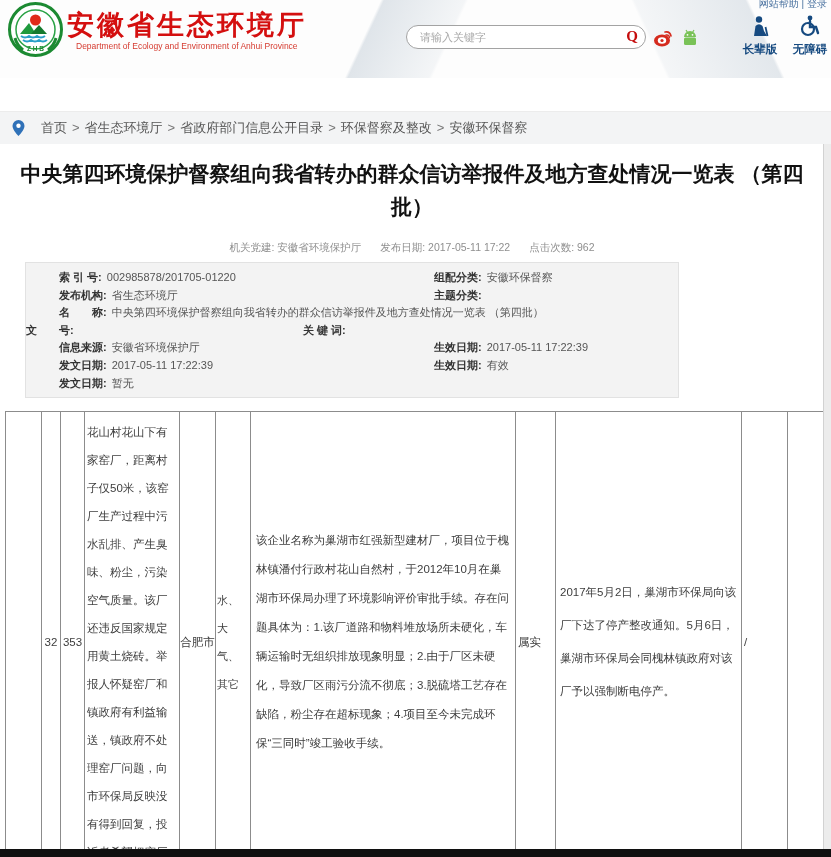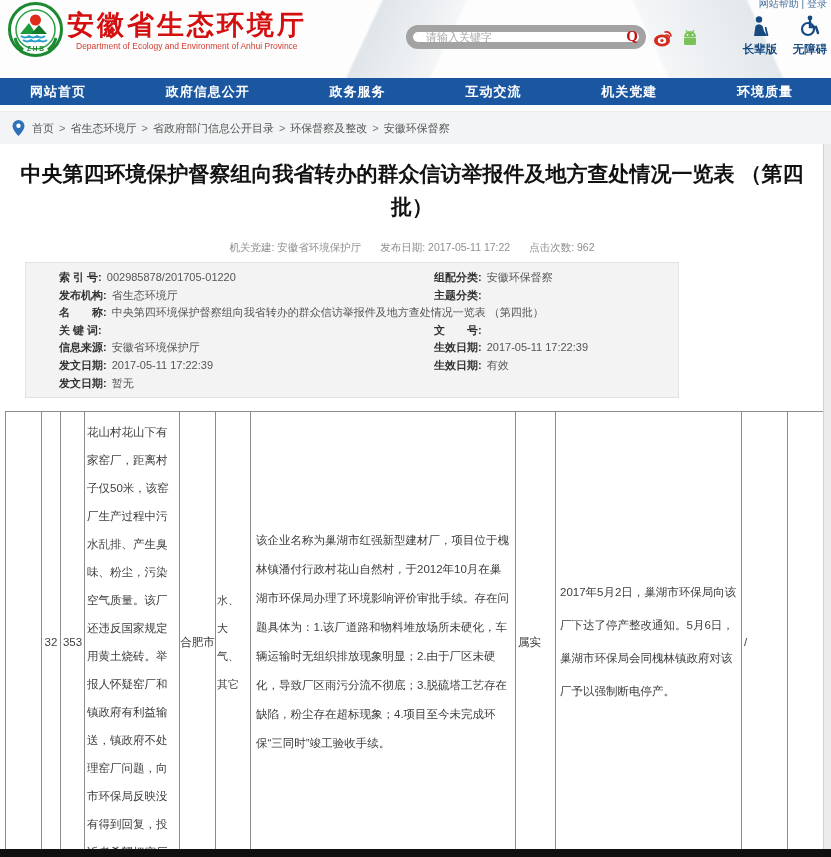--- a/index.html
+++ b/index.html
@@ -11,38 +11,38 @@
   .banner{position:absolute;left:0;top:0;width:831px;height:78px;background:#fdfdfd;overflow:hidden;}
   .decor1{position:absolute;left:280px;top:0;width:300px;height:78px;
     background:linear-gradient(115deg,transparent 30%,rgba(176,190,203,.38) 31%,rgba(176,190,203,.12) 55%,transparent 56%);}
   .decor2{position:absolute;left:540px;top:0;width:290px;height:78px;
     background:linear-gradient(245deg,transparent 25%,rgba(166,182,197,.30) 26%,rgba(166,182,197,.10) 60%,transparent 61%);}
   .logo{position:absolute;left:8px;top:2px;width:55px;height:55px;}
   .brand{position:absolute;left:67px;top:7px;color:#d40f0f;font-size:27px;font-weight:bold;letter-spacing:3px;white-space:nowrap;}
   .brand-en{position:absolute;left:76px;top:41px;color:#d53a2f;font-size:8.5px;white-space:nowrap;}
   .help-login{position:absolute;right:4px;top:-3px;font-size:10px;color:#49719f;white-space:nowrap;}
   .search-wrap{position:absolute;left:406px;top:25px;width:240px;height:24px;}
-  .search-input{width:240px;height:24px;box-sizing:border-box;border:7px solid #a3a3a3;border-radius:12px;
+  .search-input{width:240px;height:24px;box-sizing:border-box;border:1px solid #a3a3a3;border-radius:12px;
     padding:0 26px 0 13px;font-size:11px;color:#333;outline:none;background:#fff;font-family:inherit;}
   .search-input::placeholder{color:#a9a9a9;}
   .search-q{position:absolute;right:8px;top:3px;color:#c50d0d;font-weight:bold;font-size:15px;font-family:"Liberation Serif","DejaVu Serif",serif;cursor:pointer;}
   .mini-icon{position:absolute;top:28px;width:20px;height:20px;}
   .elder,.a11y{position:absolute;top:15px;width:48px;text-align:center;color:#164a80;}
   .elder{left:736px;} .a11y{left:786px;}
   .elder .lbl,.a11y .lbl{font-size:11.5px;font-weight:bold;margin-top:1px;white-space:nowrap;}
 
   
   .nav{position:absolute;left:0;top:78px;width:831px;height:27px;background:#1a57a0;display:flex;align-items:center;
     justify-content:space-between;padding:0 38px 0 30px;box-sizing:border-box;}
   .nav-item{color:#fff;font-size:13px;font-weight:bold;letter-spacing:1px;white-space:nowrap;cursor:pointer;}
 
   
   .crumbbar{position:absolute;left:0;top:111px;width:831px;height:33px;background:#f3f4f5;border-top:1px solid #ececec;
     display:flex;align-items:center;padding-left:12px;box-sizing:border-box;}
-  .bc-trail{font-size:11px;color:#555;margin-left:7px;}
+  .bc-trail{font-size:13px;color:#555;margin-left:16px;}
   .bc-link{cursor:pointer;}
   .bc-sep{margin:0 5px;color:#777;}
 
   
   .title{position:absolute;left:0;top:157px;width:824px;padding:0 14px;box-sizing:border-box;text-align:center;
     font-size:21px;font-weight:bold;color:#111;line-height:33px;}
   .meta{position:absolute;left:0;top:241px;width:824px;text-align:center;font-size:10.5px;color:#8f8f8f;}
   .meta span{margin:0 8px;}
 
   
@@ -138,28 +138,20 @@
     <div class="a11y">
       <svg width="22" height="22" viewBox="0 0 22 22">
         <circle cx="9" cy="14" r="6" fill="none" stroke="#164a80" stroke-width="2.2"></circle>
         <circle cx="11" cy="3" r="2.4" fill="#164a80"></circle>
         <path d="M11 6 L11 12 L17 12 L19 18" stroke="#164a80" stroke-width="2.4" fill="none" stroke-linecap="round"></path>
       </svg>
       <div class="lbl">无障碍</div>
     </div>
   </div>
 
-  <div class="nav">
-      <div class="nav-item">网站首页</div>
-      <div class="nav-item">政府信息公开</div>
-      <div class="nav-item">政务服务</div>
-      <div class="nav-item">互动交流</div>
-      <div class="nav-item">机关党建</div>
-      <div class="nav-item">环境质量</div>
-    </div>
 
   <div class="crumbbar">
     <svg width="13" height="16" viewBox="0 0 13 16">
       <path d="M6.5 0 a6 6 0 0 1 6 6 c0 4 -6 10 -6 10 s-6 -6 -6 -10 a6 6 0 0 1 6 -6 Z" fill="#2f71b8"></path>
       <circle cx="6.5" cy="5.8" r="2.2" fill="#ffffff"></circle>
     </svg>
     <span class="bc-trail"><span class="bc-link">首页</span><span class="bc-sep">&gt;</span><span class="bc-link">省生态环境厅</span><span class="bc-sep">&gt;</span><span class="bc-link">省政府部门信息公开目录</span><span class="bc-sep">&gt;</span><span class="bc-link">环保督察及整改</span><span class="bc-sep">&gt;</span><span class="bc-link">安徽环保督察</span></span>
   </div>
 
   <div class="title">中央第四环境保护督察组向我省转办的群众信访举报件及地方查处情况一览表 （第四批）</div>
@@ -190,26 +182,26 @@
           <span class="ib-value"></span>
         </div>
       </div>
       <div class="ib-row">
         <div class="ib-cell span">
           <span class="ib-label">名　　称:</span>
           <span class="ib-value">中央第四环境保护督察组向我省转办的群众信访举报件及地方查处情况一览表 （第四批）</span>
         </div>
       </div>
       <div class="ib-row">
+        <div class="ib-cell c2">
+          <span class="ib-label">文　　号:</span>
+          <span class="ib-value"></span>
+        </div>
         <div class="ib-cell c1">
           <span class="ib-label">关 键 词:</span>
-          <span class="ib-value"></span>
-        </div>
-        <div class="ib-cell c2">
-          <span class="ib-label">文　　号:</span>
           <span class="ib-value"></span>
         </div>
       </div>
       <div class="ib-row">
         <div class="ib-cell c1">
           <span class="ib-label">信息来源:</span>
           <span class="ib-value">安徽省环境保护厅</span>
         </div>
         <div class="ib-cell c2">
           <span class="ib-label">生效日期:</span>

